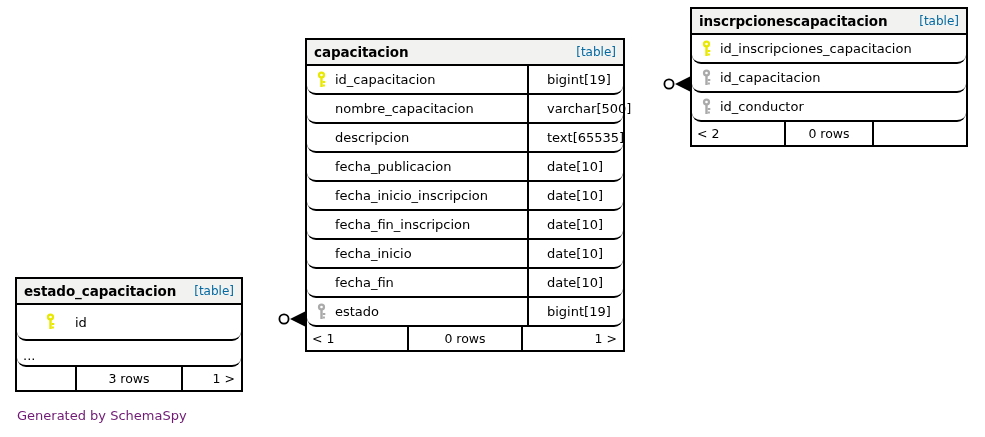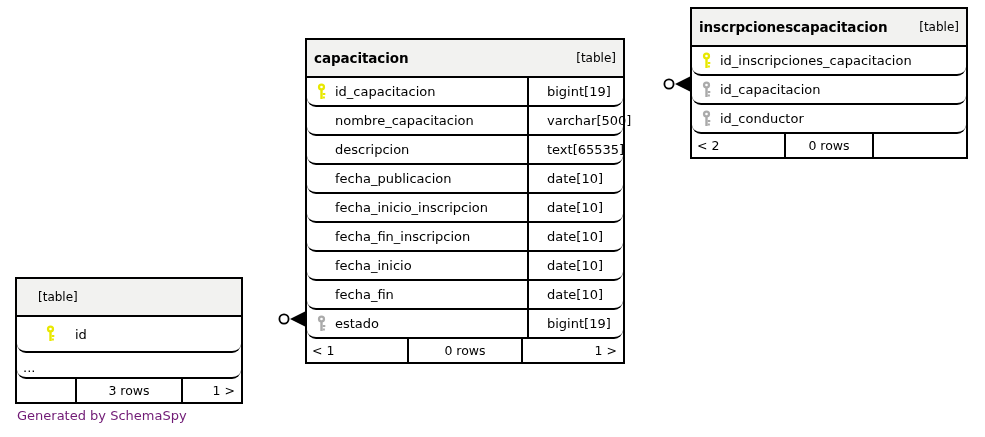--- a/index.html
+++ b/index.html
@@ -26,32 +26,32 @@
   }
 
   .tbl-header {
     display: flex;
     align-items: center;
     justify-content: space-between;
     box-sizing: border-box;
     background: #f2f2f0;
     border-bottom: 2px solid #000000;
     padding: 0 7px;
-    height: 38px;
+    height: 26px;
   }
   .tbl-name {
     font-size: 13.5px;
     font-weight: bold;
     color: #000000;
     letter-spacing: -0.1px;
     white-space: nowrap;
   }
   .tbl-tag {
     font-size: 12px;
-    color: #000000;
+    color: #0369a1;
     white-space: nowrap;
     margin-left: 14px;
   }
 
   
   .col-row {
     display: flex;
     box-sizing: border-box;
     border-bottom: 2px solid #000000;
     height: 29px;
@@ -297,20 +297,21 @@
 
   <div class="tbl-footer">
     <div class="foot-cell foot-left" style="width:92px;">&lt; 2</div>
     <div class="foot-cell foot-center" style="flex:1 1 auto;">0 rows</div>
     <div class="foot-cell foot-right" style="width:92px;"></div>
   </div>
 </div>
 
 <div class="table-box" style="left:15px; top:277px; width:228px;">
   <div class="tbl-header">
+    <span class="tbl-name">estado_capacitacion</span>
     <span class="tbl-tag">[table]</span>
   </div>
 
   <div class="col-row" style="height:36px;padding-left:19px;">
     <div class="col-name">
       <span class="key-icon">
         <svg viewBox="0 0 13 18" width="13" height="18">
             <circle cx="6.5" cy="4" r="3.6" fill="#e8e800"></circle>
             <circle cx="6.5" cy="4" r="1.3" fill="#ffffff"></circle>
             <rect x="5.3" y="6.5" width="2.4" height="9.5" fill="#e8e800"></rect>

